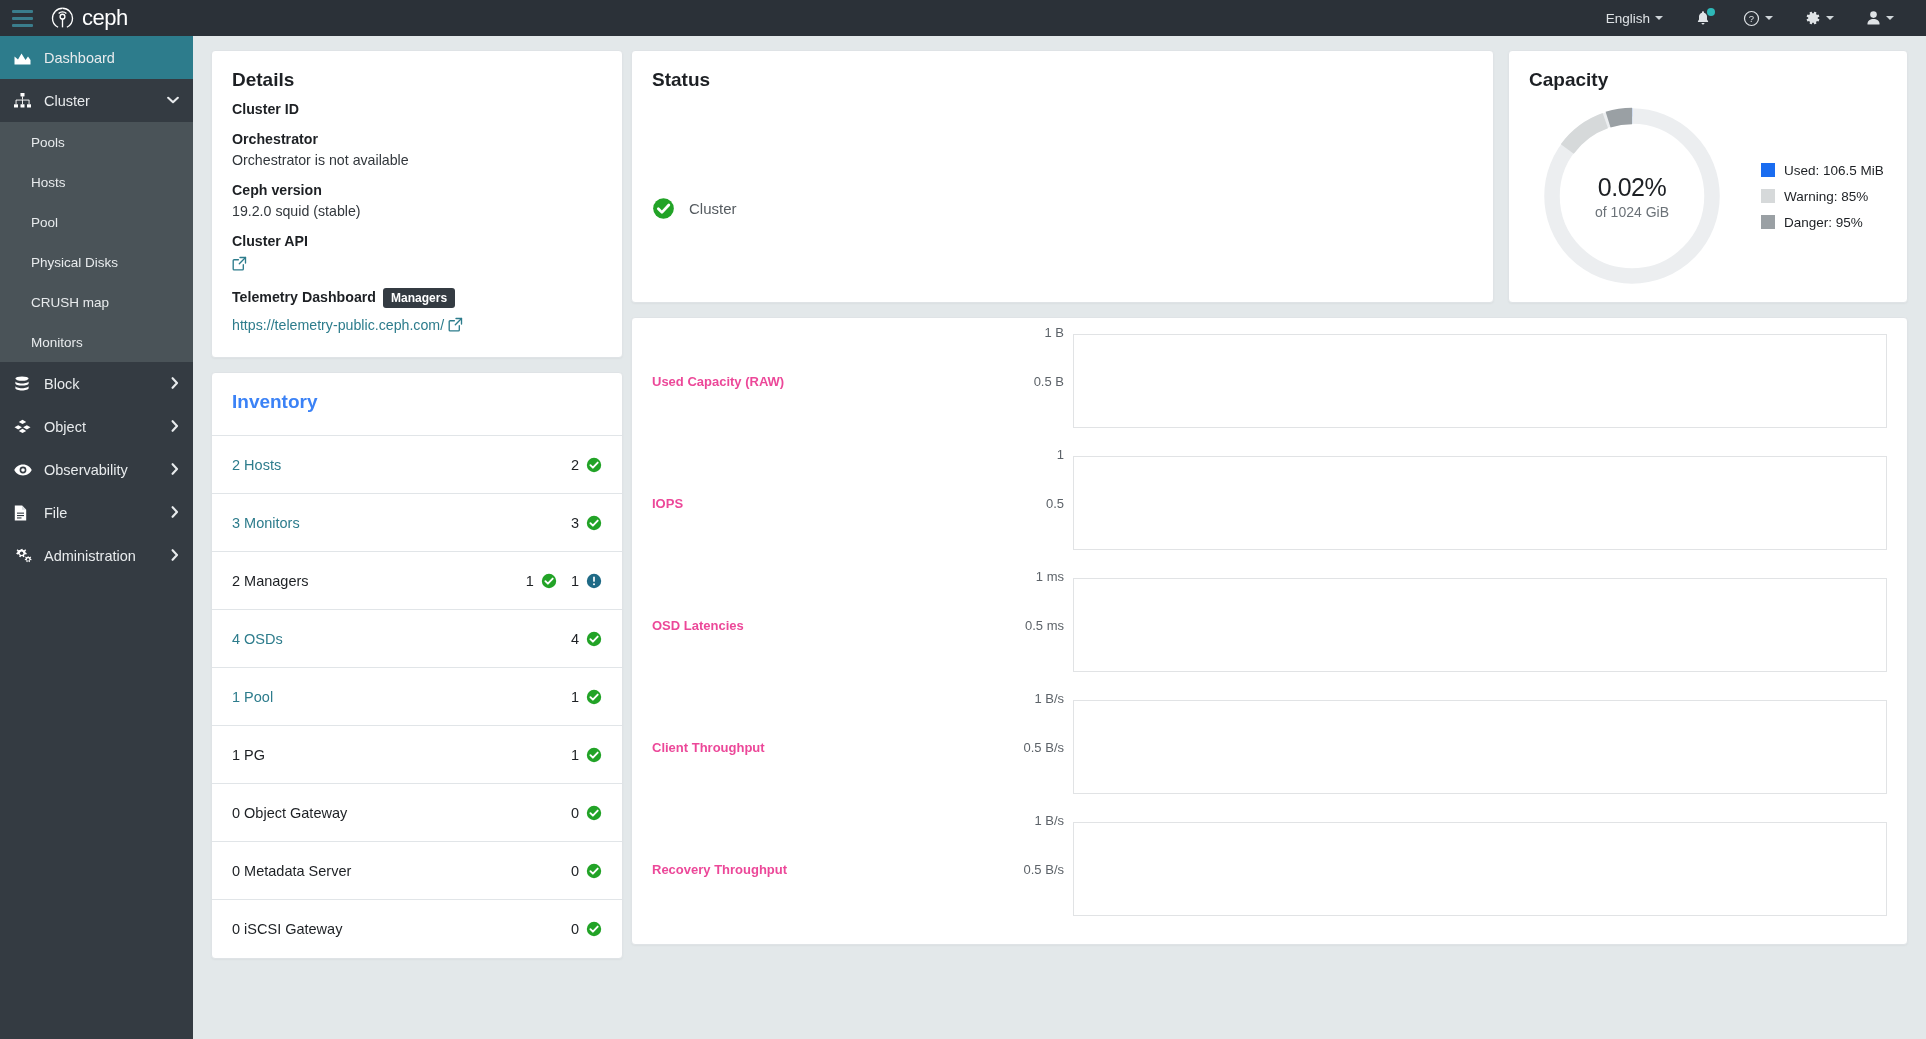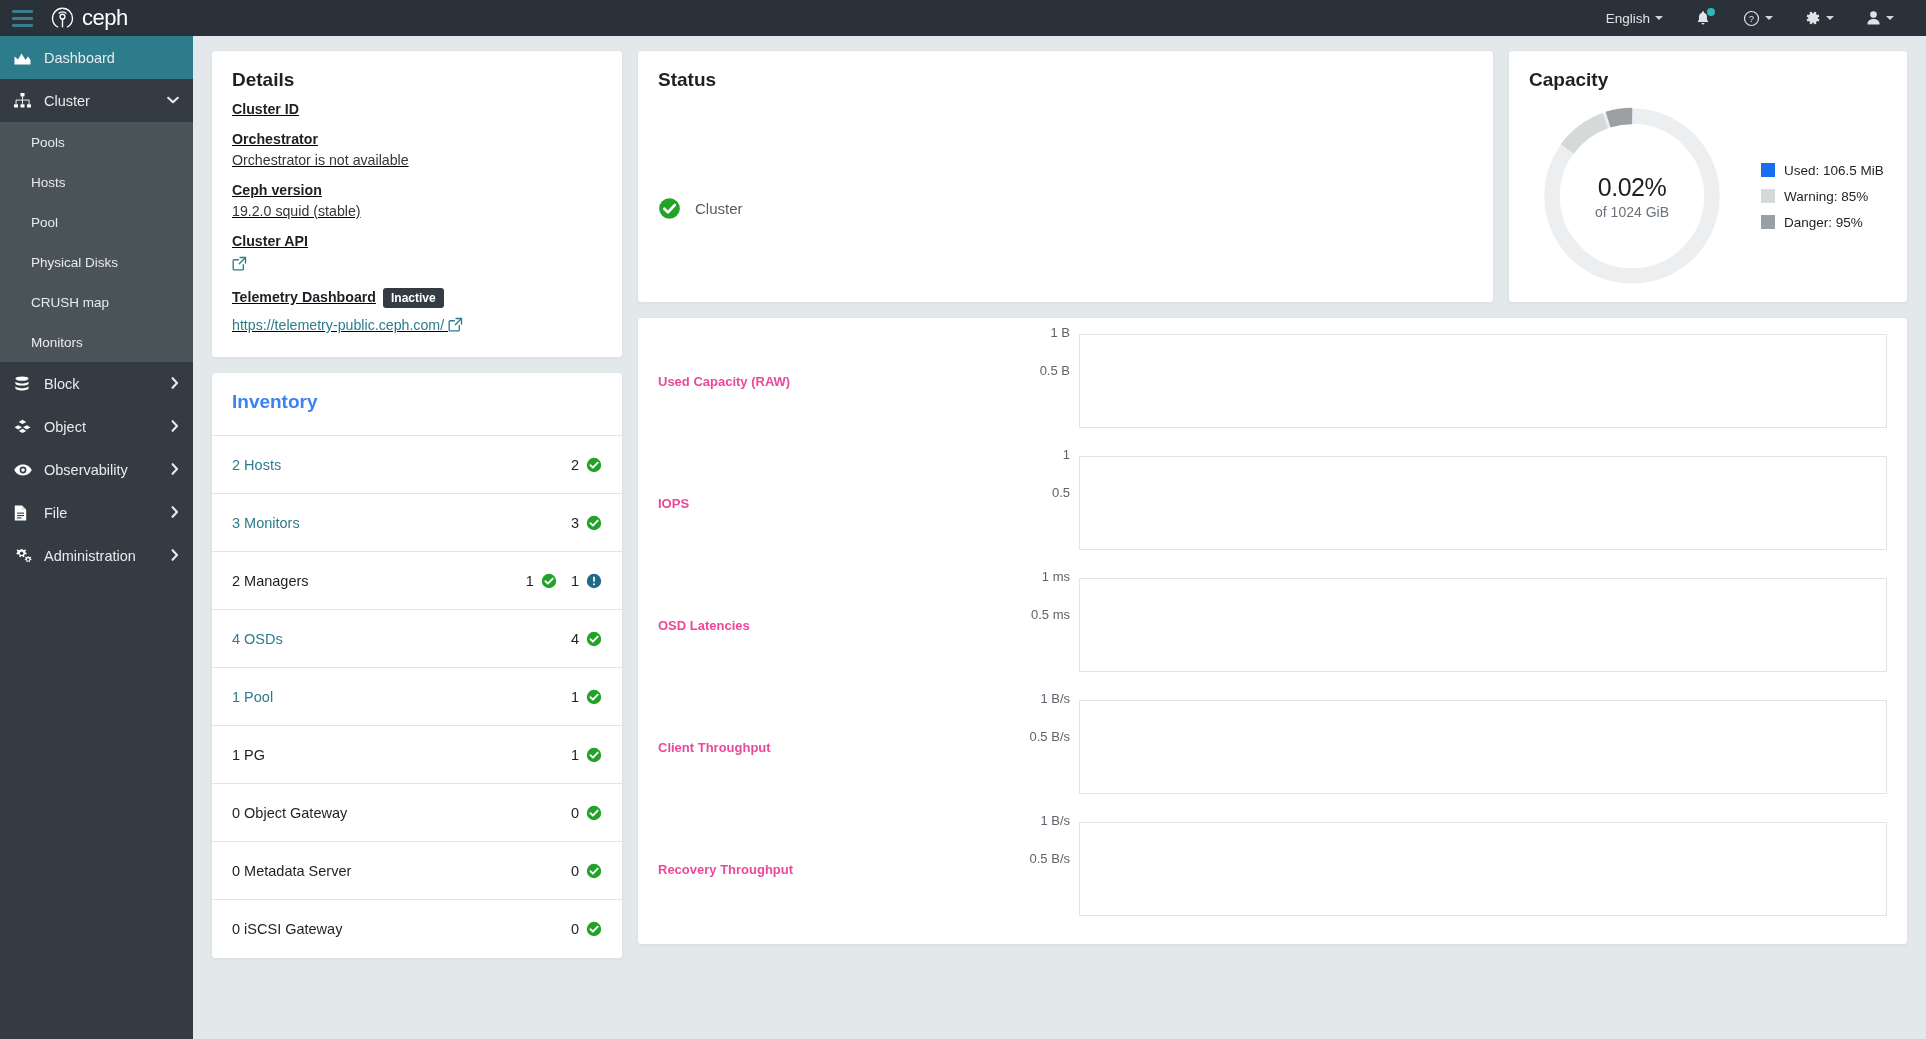--- a/index.html
+++ b/index.html
@@ -87,38 +87,38 @@
 
   
   .main {
     position: absolute; top: 36px; left: 193px;
     width: 1733px; height: 1003px;
     background: #e3e8ea;
     padding: 14px 18px 0 18px;
     overflow: hidden;
   }
   .grid {
-    display: flex; gap: 14px; align-items: flex-start;
+    display: flex; gap: 8px; align-items: flex-start;
   }
   .col-left { width: 412px; flex: 0 0 412px; }
   .col-right { flex: 1; }
 
   .card {
     background: #fff;
     border: 1px solid #dfe3e6;
     border-radius: 4px;
     box-shadow: 0 1px 2px rgba(0,0,0,0.04);
   }
   .card-title {
     font-size: 19px; font-weight: 700; color: #1d2024;
     padding: 18px 20px 10px 20px;
   }
 
   
-  .details-body { padding: 0 28px 22px 20px; text-decoration: underline; }
+  .details-body { padding: 0 28px 22px 20px; }
   .det-label { font-size: 14.2px; font-weight: 700; color: #1d2024; margin-top: 14px; }
   .det-label:first-child { margin-top: 0; }
   .det-value { font-size: 14.2px; color: #32373c; margin-top: 5px; }
   .det-link { color: #2d7c8c; font-size: 14.2px; text-decoration: none; cursor: pointer; }
   .badge-inactive {
     display: inline-block; background: #343b42; color: #fff;
     font-size: 12px; font-weight: 700; border-radius: 3px;
     padding: 3px 8px; margin-left: 7px; vertical-align: middle;
   }
   .ext-icon { display:inline-block; vertical-align: -2px; }
@@ -194,21 +194,21 @@
   .cu-axis {
     width: 75px; flex: 0 0 75px;
     height: 98px; position: relative;
   }
   .cu-tick {
     position: absolute; right: 9px;
     font-size: 13px; color: #5d6369;
     white-space: nowrap;
   }
   .cu-tick.top { top: -7px; }
-  .cu-tick.mid { top: 31px; }
+  .cu-tick.mid { top: 42px; }
   .cu-plot {
     flex: 1; height: 94px;
     border: 1px solid #e1e3e5;
     background: #fff;
   }
 </style>
 </head>
 <body>
 
 <div class="topbar">
@@ -434,21 +434,21 @@
                 <svg width="15" height="15" viewBox="0 0 15 15" fill="none" stroke="#2d7c8c" stroke-width="1.35" stroke-linecap="round" stroke-linejoin="round">
                   <path d="M8 1.5h5.5V7"></path>
                   <path d="M13.5 1.5 L7.3 7.7"></path>
                   <path d="M11.3 8.7v4.3a.9.9 0 0 1-.9.9H2.1a.9.9 0 0 1-.9-.9V4.6a.9.9 0 0 1 .9-.9h4.3"></path>
                 </svg>
               </span>
             </a>
           </div>
 
           <div class="det-label">
-            <span>Telemetry Dashboard</span><span class="badge-inactive">Inactive</span>
+            <span>Telemetry Dashboard</span><span class="badge-inactive">Managers</span>
           </div>
           <div style="margin-top:8px;">
             <a class="det-link">
               <span>https://telemetry-public.ceph.com/</span>
               <span class="ext-icon">
                 <svg width="15" height="15" viewBox="0 0 15 15" fill="none" stroke="#2d7c8c" stroke-width="1.35" stroke-linecap="round" stroke-linejoin="round">
                   <path d="M8 1.5h5.5V7"></path>
                   <path d="M13.5 1.5 L7.3 7.7"></path>
                   <path d="M11.3 8.7v4.3a.9.9 0 0 1-.9.9H2.1a.9.9 0 0 1-.9-.9V4.6a.9.9 0 0 1 .9-.9h4.3"></path>
                 </svg>

